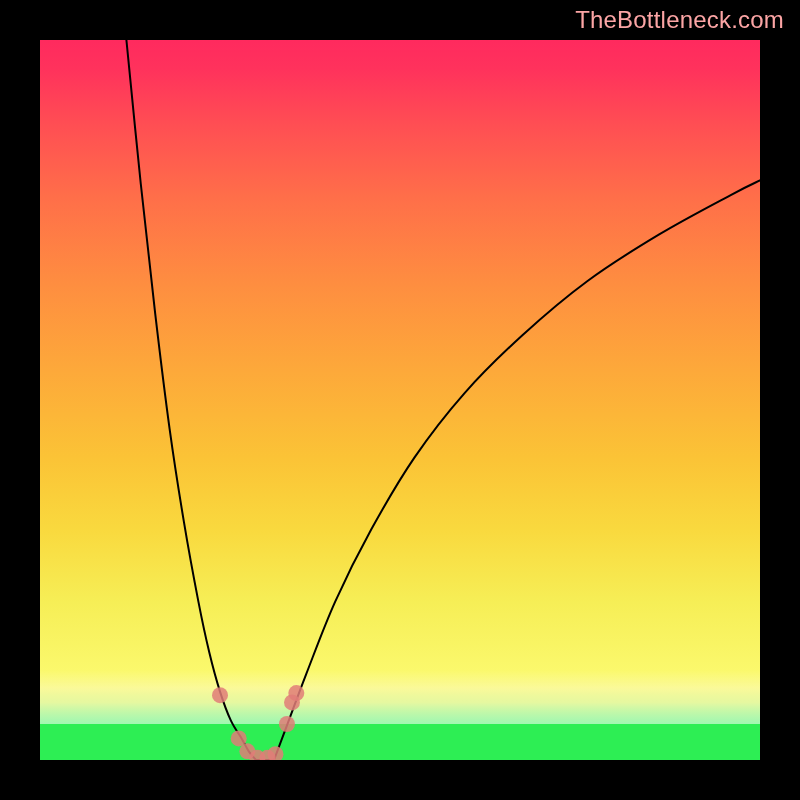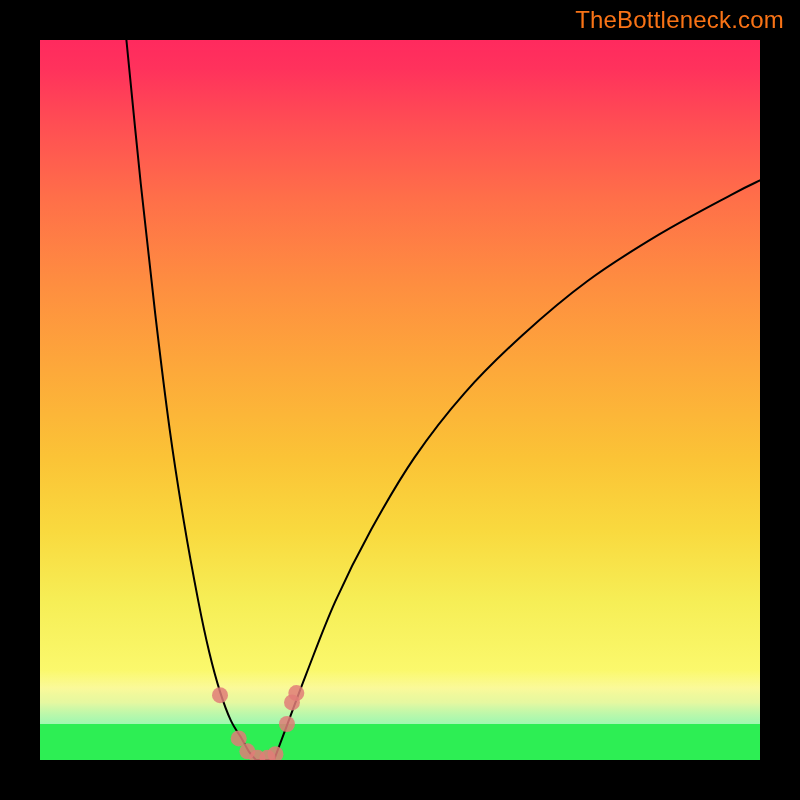--- a/index.html
+++ b/index.html
@@ -58,21 +58,21 @@
   }
   svg.curves {
     position: absolute;
     top: 0;
     left: 0;
   }
   .watermark {
     position: absolute;
     top: 6px;
     right: 16px;
-    color: #f97316;
+    color: #fca5a5;
     font-size: 24px;
     letter-spacing: 0.2px;
     font-weight: 400;
   }
 </style>
 </head>
 <body>
 
 <div class="outer">
   <div class="watermark">TheBottleneck.com</div>

